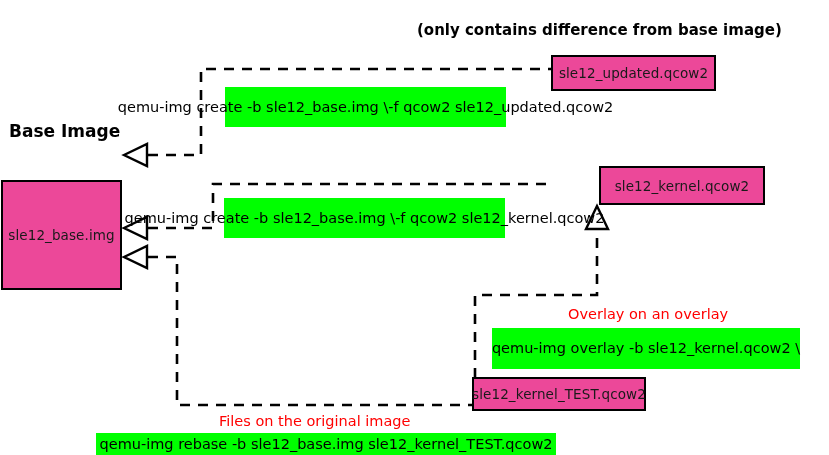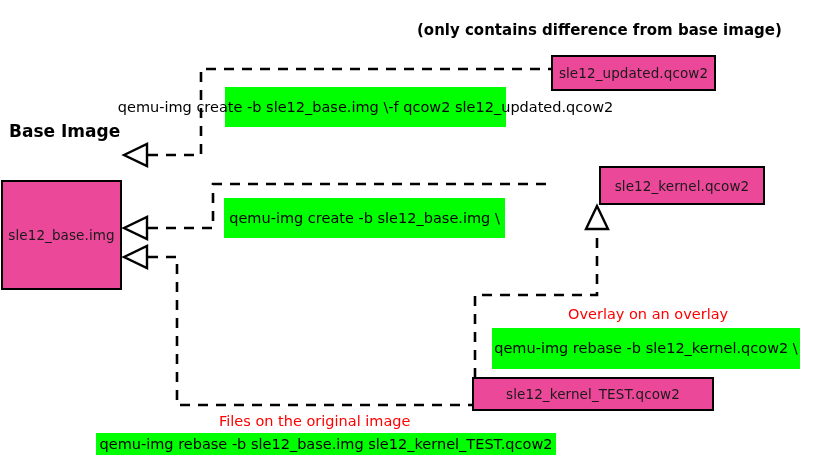--- a/index.html
+++ b/index.html
@@ -115,35 +115,36 @@
   </div>
 
   <div class="node-box" style="left:551px; top:55px; width:165px; height:36px;">
     <span>sle12_updated.qcow2</span>
   </div>
 
   <div class="node-box" style="left:551px; top:166px; width:166px; height:39px;margin-left:48px;">
     <span>sle12_kernel.qcow2</span>
   </div>
 
-  <div class="node-box" style="left:472px; top:377px; width:242px; height:34px;">
+  <div class="node-box" style="left:472px; top:377px; width:174px; height:34px;">
     <span>sle12_kernel_TEST.qcow2</span>
   </div>
 
   <div class="cmd-box" style="left:225px; top:87px; width:281px; height:40px;">
     <span class="cmd-line">qemu-img create -b sle12_base.img \</span>
     <span class="cmd-line">-f qcow2 sle12_updated.qcow2</span>
   </div>
 
   <div class="cmd-box" style="left:224px; top:198px; width:281px; height:40px;">
     <span class="cmd-line">qemu-img create -b sle12_base.img \</span>
+    <span class="cmd-line">-f qcow2 sle12_kernel.qcow2</span>
   </div>
 
   <div class="cmd-box" style="left:492px; top:328px; width:308px; height:41px;">
-    <span class="cmd-line">qemu-img rebase -b sle12_kernel.qcow2 \</span>
+    <span class="cmd-line">qemu-img overlay -b sle12_kernel.qcow2 \</span>
   </div>
 
   <div class="cmd-box" style="left:96px; top:433px; width:460px; height:22px;justify-content:center;">
     <span class="cmd-line">qemu-img rebase -b sle12_base.img sle12_kernel_TEST.qcow2</span>
   </div>
 
   <div class="note-red" style="left:568px; top:306px;">Overlay on an overlay</div>
 
   <div class="note-red" style="left:219px; top:413px;">Files on the original image</div>
 

